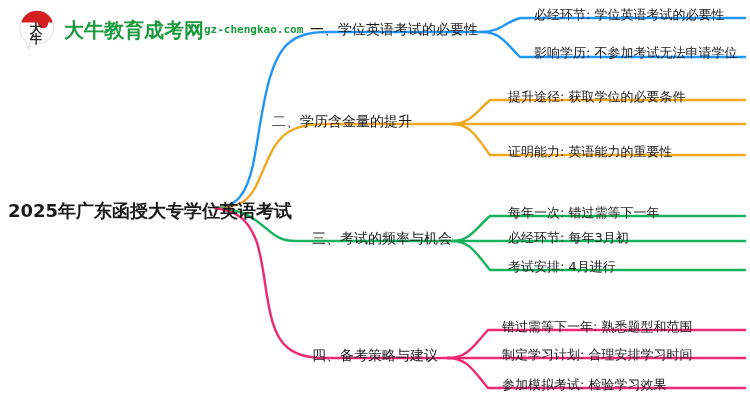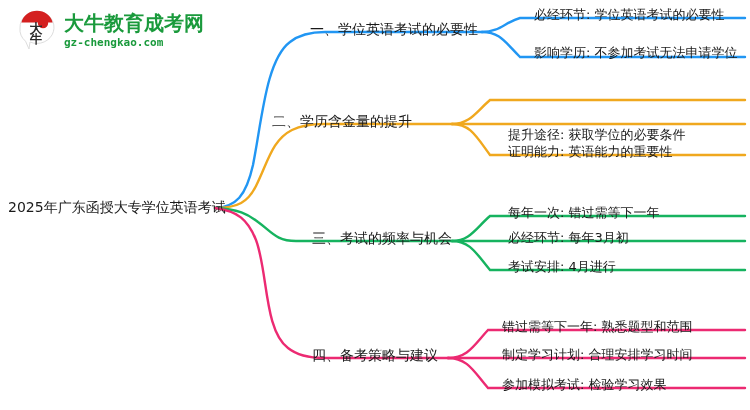--- a/index.html
+++ b/index.html
@@ -9,32 +9,32 @@
     font-family:"Liberation Sans","DejaVu Sans",sans-serif;
     overflow:hidden;position:relative;
   }
   #root{position:relative;width:750px;height:410px;}
 
   svg.wires{position:absolute;left:0;top:0;width:750px;height:410px;pointer-events:none;}
 
   
   .logo{position:absolute;left:16px;top:8px;display:flex;align-items:center;gap:6px;}
   .logo-mark{position:relative;width:42px;height:44px;flex:none;}
-  .logo-text{display:flex;flex-direction:column;justify-content:center;line-height:1;}
+  .logo-text{display:flex;flex-direction:row;justify-content:center;line-height:1;}
   .logo-cn{font-size:20px;font-weight:bold;color:#1a9a3c;letter-spacing:0px;
            font-family:"DejaVu Sans","Liberation Sans",sans-serif;white-space:nowrap;}
   .logo-url{font-size:11px;font-weight:bold;color:#1a9a3c;margin-top:4px;
             font-family:"DejaVu Sans Mono","Liberation Mono",monospace;white-space:nowrap;}
 
   
   .node{
     position:absolute;white-space:nowrap;color:#1a1a1a;
     font-family:"DejaVu Sans","Liberation Sans",sans-serif;
   }
-  .root-node{font-size:14px;}
+  .root-node{font-size:18px;font-weight:bold;}
   .branch-node{font-size:14px;}
   .leaf-node{font-size:13px;}
 </style>
 </head>
 <body>
 
 <div id="root">
 
   <div class="logo">
     <div class="logo-mark">
@@ -76,21 +76,21 @@
     </g>
   </svg>
 
   <div class="node root-node" style="left:8px;top:199px;">2025年广东函授大专学位英语考试</div>
 
   <div class="node branch-node" style="left:310px;top:21px;">一、学位英语考试的必要性</div>
   <div class="node leaf-node" style="left:534px;top:6px;">必经环节: 学位英语考试的必要性</div>
   <div class="node leaf-node" style="left:534px;top:44px;">影响学历: 不参加考试无法申请学位</div>
 
   <div class="node branch-node" style="left:272px;top:113px;">二、学历含金量的提升</div>
-  <div class="node leaf-node" style="left:508px;top:88px;margin-top:38px;">提升途径: 获取学位的必要条件</div>
+  <div class="node leaf-node" style="left:508px;top:88px;">提升途径: 获取学位的必要条件</div>
   <div class="node leaf-node" style="left:508px;top:143px;">证明能力: 英语能力的重要性</div>
 
   <div class="node branch-node" style="left:312px;top:230px;">三、考试的频率与机会</div>
   <div class="node leaf-node" style="left:508px;top:204px;">每年一次: 错过需等下一年</div>
   <div class="node leaf-node" style="left:508px;top:229px;">必经环节: 每年3月初</div>
   <div class="node leaf-node" style="left:508px;top:258px;">考试安排: 4月进行</div>
 
   <div class="node branch-node" style="left:312px;top:347px;">四、备考策略与建议</div>
   <div class="node leaf-node" style="left:502px;top:318px;">错过需等下一年: 熟悉题型和范围</div>
   <div class="node leaf-node" style="left:502px;top:346px;">制定学习计划: 合理安排学习时间</div>

